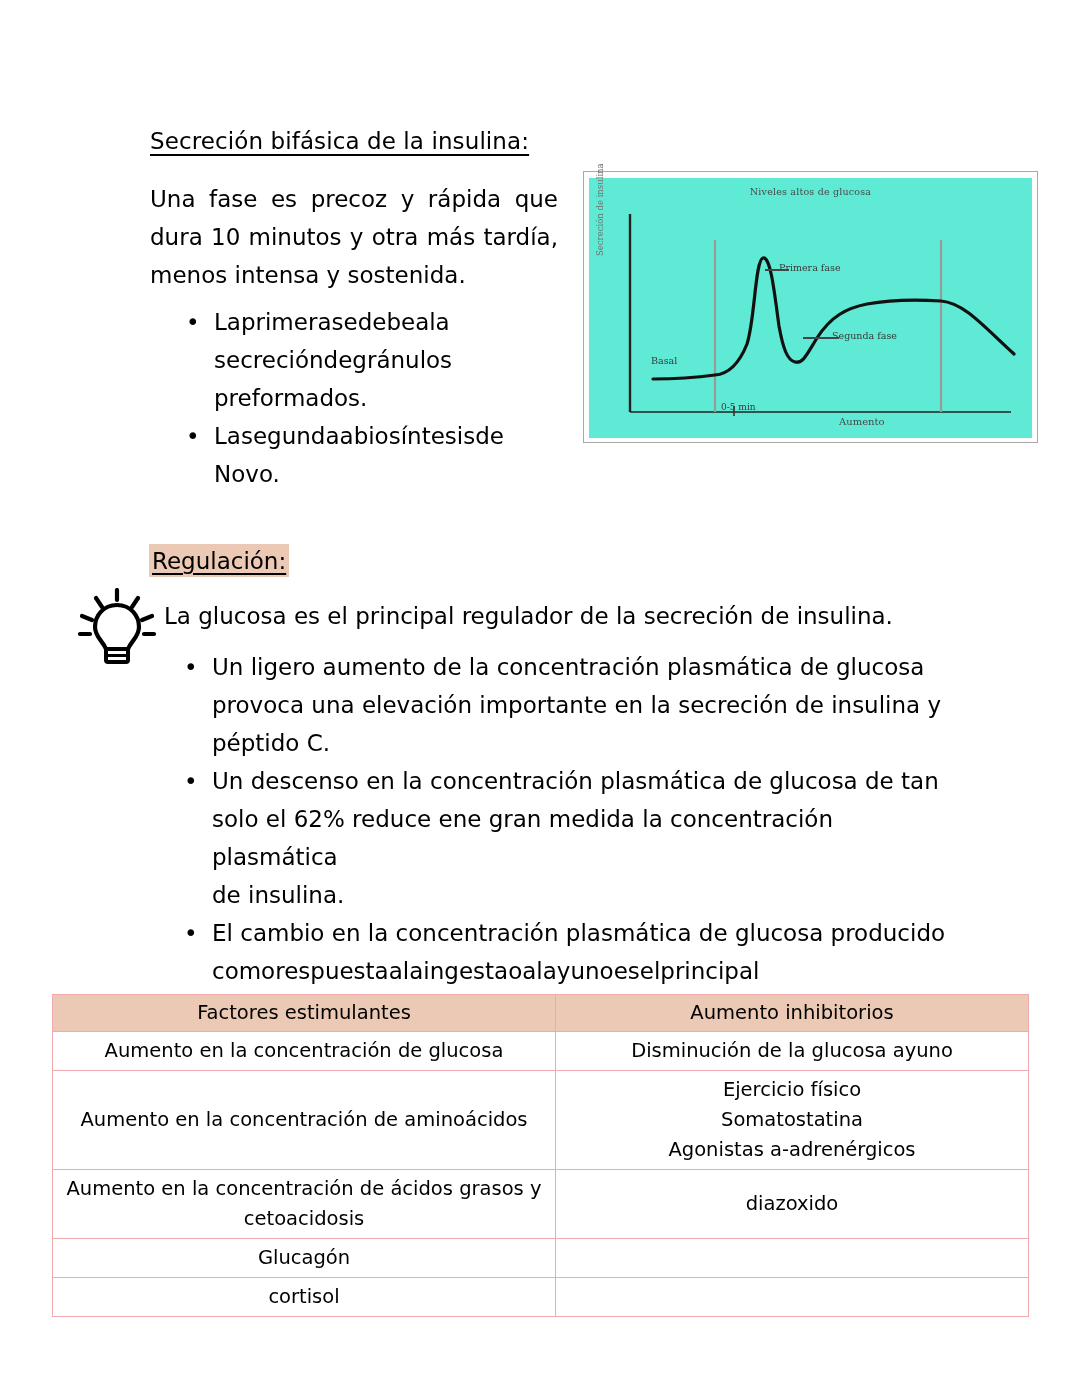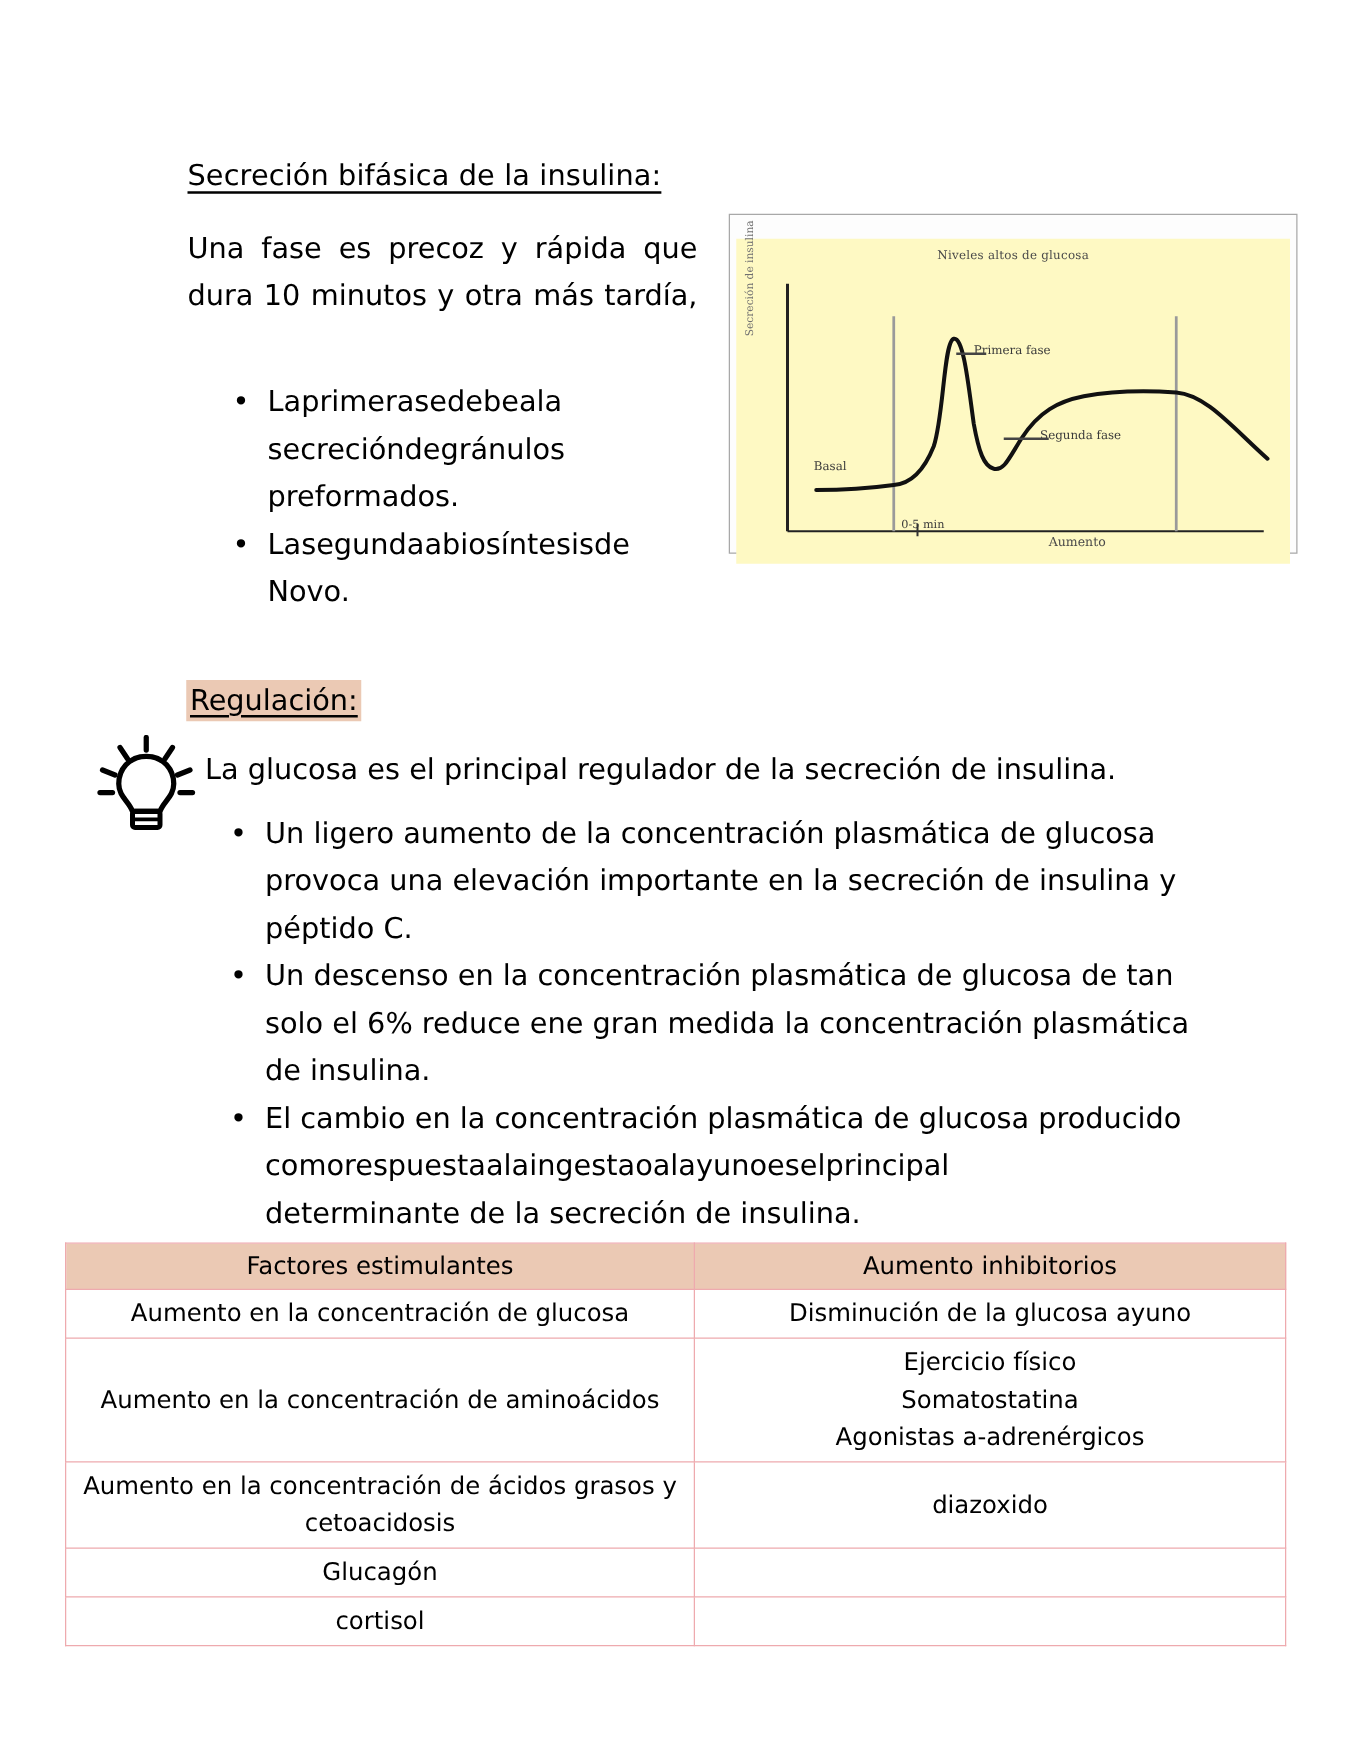--- a/index.html
+++ b/index.html
@@ -87,23 +87,23 @@
     left: 583px;
     top: 171px;
     width: 455px;
     height: 272px;
     border: 1px solid #a8a8a8;
     background: #fdfdfd;
     box-sizing: border-box;
   }
   .fig-inner {
     position: absolute;
-    left: 5px; top: 19px;
+    left: 5px; top: 6px;
     width: 443px; height: 260px;
-    background: #fef9c3;
+    background: #5eead4;
   }
   .fig-title {
     position: absolute;
     left: 0; right: 0;
     top: 8px;
     text-align: center;
     font-family: "DejaVu Serif", serif;
     font-size: 9.5px;
     color: #4a4a4a;
     letter-spacing: .2px;
@@ -259,20 +259,21 @@
     </span>
     <span class="ln j">
       <span>dura</span>
         <span>10</span>
         <span>minutos</span>
         <span>y</span>
         <span>otra</span>
         <span>más</span>
         <span>tardía,</span>
     </span>
+    <span class="ln">menos intensa y sostenida.</span>
   </div>
 
   <div class="list-a">
     <div class="li">
       <span class="dot">•</span>
       <span class="ln j">
         <span>La</span><span>primera</span><span>se</span><span>debe</span><span>a</span><span>la</span>
       </span>
       <span class="ln j">
         <span>secreción</span><span>de</span><span>gránulos</span>
@@ -359,21 +360,21 @@
     <div class="li">
       <span class="dot">•</span>
       <span class="ln">Un ligero aumento de la concentración plasmática de glucosa</span>
       <span class="ln">provoca una elevación importante en la secreción de insulina y</span>
       <span class="ln">péptido C.</span>
     </div>
 
     <div class="li">
       <span class="dot">•</span>
       <span class="ln">Un descenso en la concentración plasmática de glucosa de tan</span>
-      <span class="ln">solo el 6% reduce ene gran medida la concentración plasmática</span>
+      <span class="ln">solo el 62% reduce ene gran medida la concentración plasmática</span>
       <span class="ln">de insulina.</span>
     </div>
 
     <div class="li">
       <span class="dot">•</span>
       <span class="ln">El cambio en la concentración plasmática de glucosa producido</span>
       <span class="ln j">
         <span>como</span><span>respuesta</span><span>a</span><span>la</span><span>ingesta</span><span>o</span><span>al</span><span>ayuno</span><span>es</span><span>el</span><span>principal</span>
       </span>
       <span class="ln">determinante de la secreción de insulina.</span>

